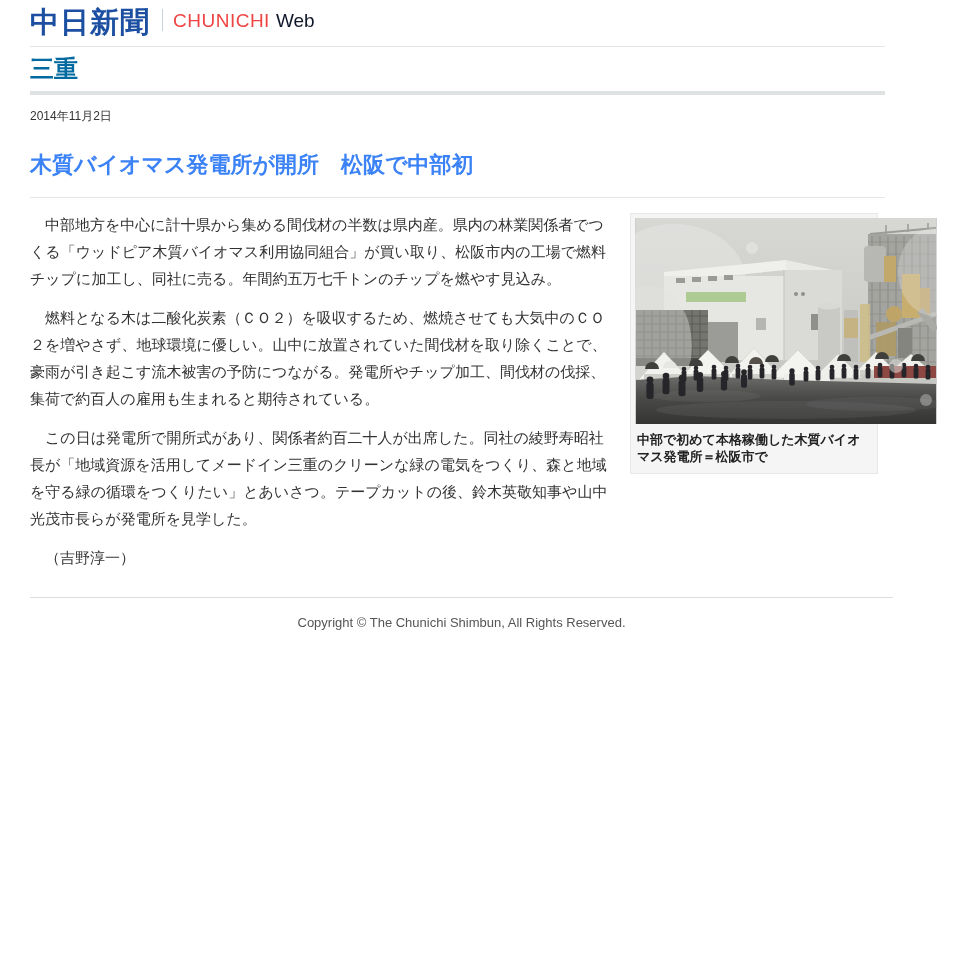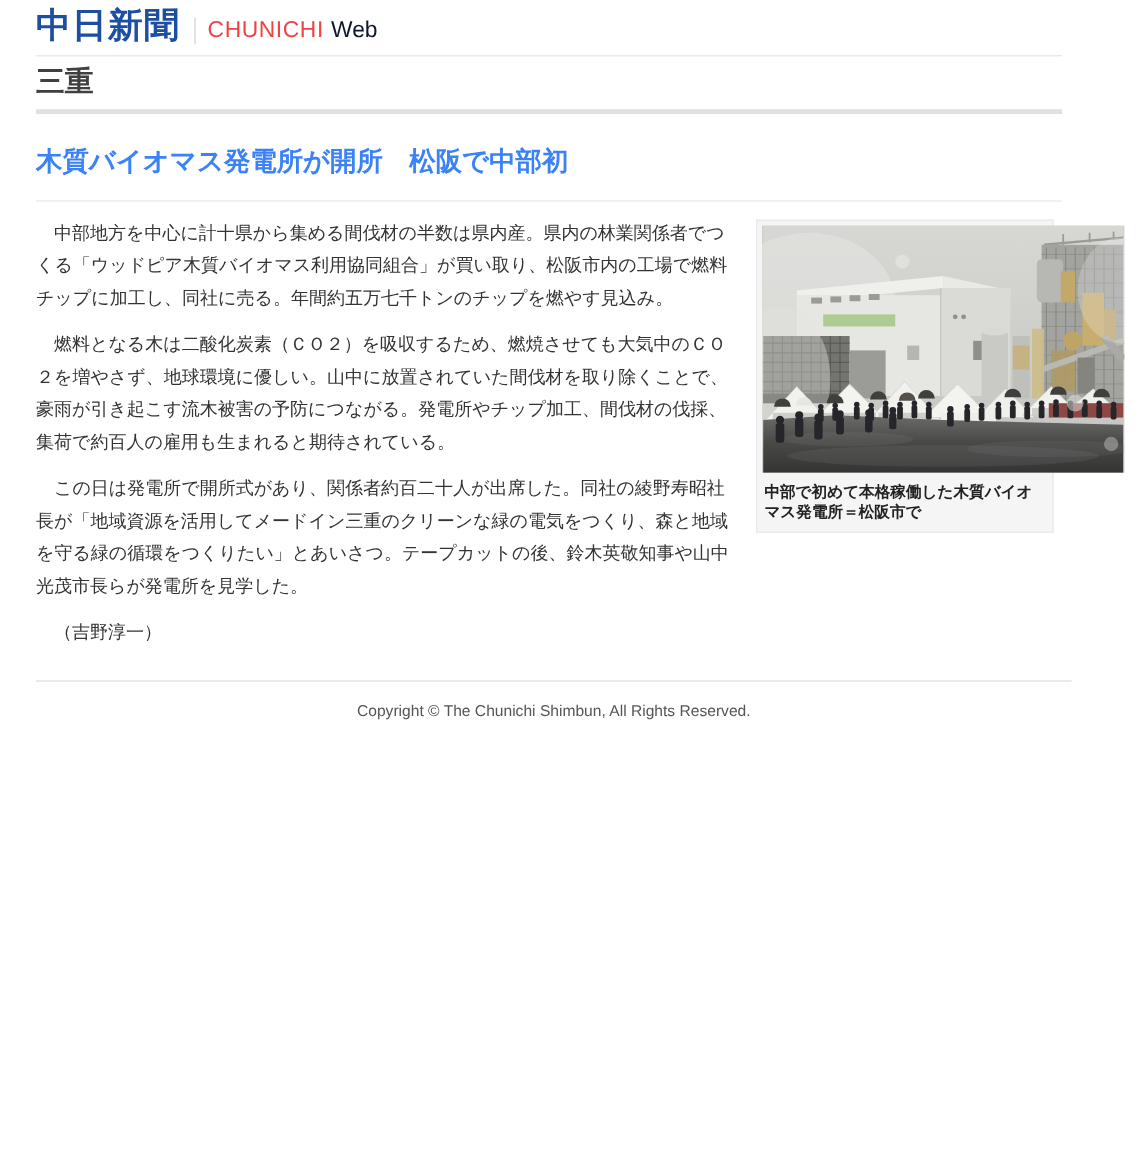--- a/index.html
+++ b/index.html
@@ -11,33 +11,33 @@
   }
   .page { width:953px; min-height:958px; background:#fff; }
 
   
   .header-inner {
     margin-left:30px; width:855px;
     border-bottom:1px solid #e4e6e6;
     padding:7px 0 9px;
     display:flex; align-items:center;
   }
-  .logo-link { display:flex; align-items:flex-end; text-decoration:none; cursor:pointer; }
+  .logo-link { display:flex; align-items:flex-start; text-decoration:none; cursor:pointer; }
   .logo-jp { font-size:29px; font-weight:bold; color:#1c4fa1; letter-spacing:1px; line-height:30px; }
   .logo-sep { width:1px; height:22px; background:#c9d2da; margin:2px 10px 0 12px; }
   .logo-en-gray { font-size:19px; color:#ef4444; letter-spacing:.5px; margin-top:3px; }
   .logo-en-blue { font-size:19px; color:#0f172a; margin-left:6px; margin-top:3px; }
 
   
   .section-bar {
     margin-left:30px; width:855px;
     border-bottom:4px solid #dfe2e2;
     padding:7px 0 7px;
   }
-  .section-title { font-size:24px; font-weight:bold; color:#404040; margin:0; line-height:30px; }
+  .section-title { font-size:24px; font-weight:bold; color:#0369a1; margin:0; line-height:30px; }
 
   .date { margin:13px 0 0 30px; font-size:12px; color:#333; }
 
   .headline {
     margin:25px 0 0 30px; width:855px;
     font-size:22px; font-weight:bold; color:#3b82f6;
     line-height:30px;
     padding-bottom:17px;
     border-bottom:1px solid #e6e8e8;
   }
@@ -86,20 +86,21 @@
       <span class="logo-sep"></span>
       <span class="logo-en-gray">CHUNICHI</span>
       <span class="logo-en-blue">Web</span>
     </a>
   </div>
 
   <div class="section-bar">
     <h2 class="section-title">三重</h2>
   </div>
 
+  <div class="date">2014年11月2日</div>
 
   <h1 class="headline">木質バイオマス発電所が開所　松阪で中部初</h1>
 
   <div class="article">
 
     <figure class="photo">
       <svg viewBox="0 0 300 206" role="img" xmlns="http://www.w3.org/2000/svg">
         <defs>
           <linearGradient id="sky" x1="0" y1="0" x2="0" y2="1">
             <stop offset="0" stop-color="#d7d7d4"></stop>

